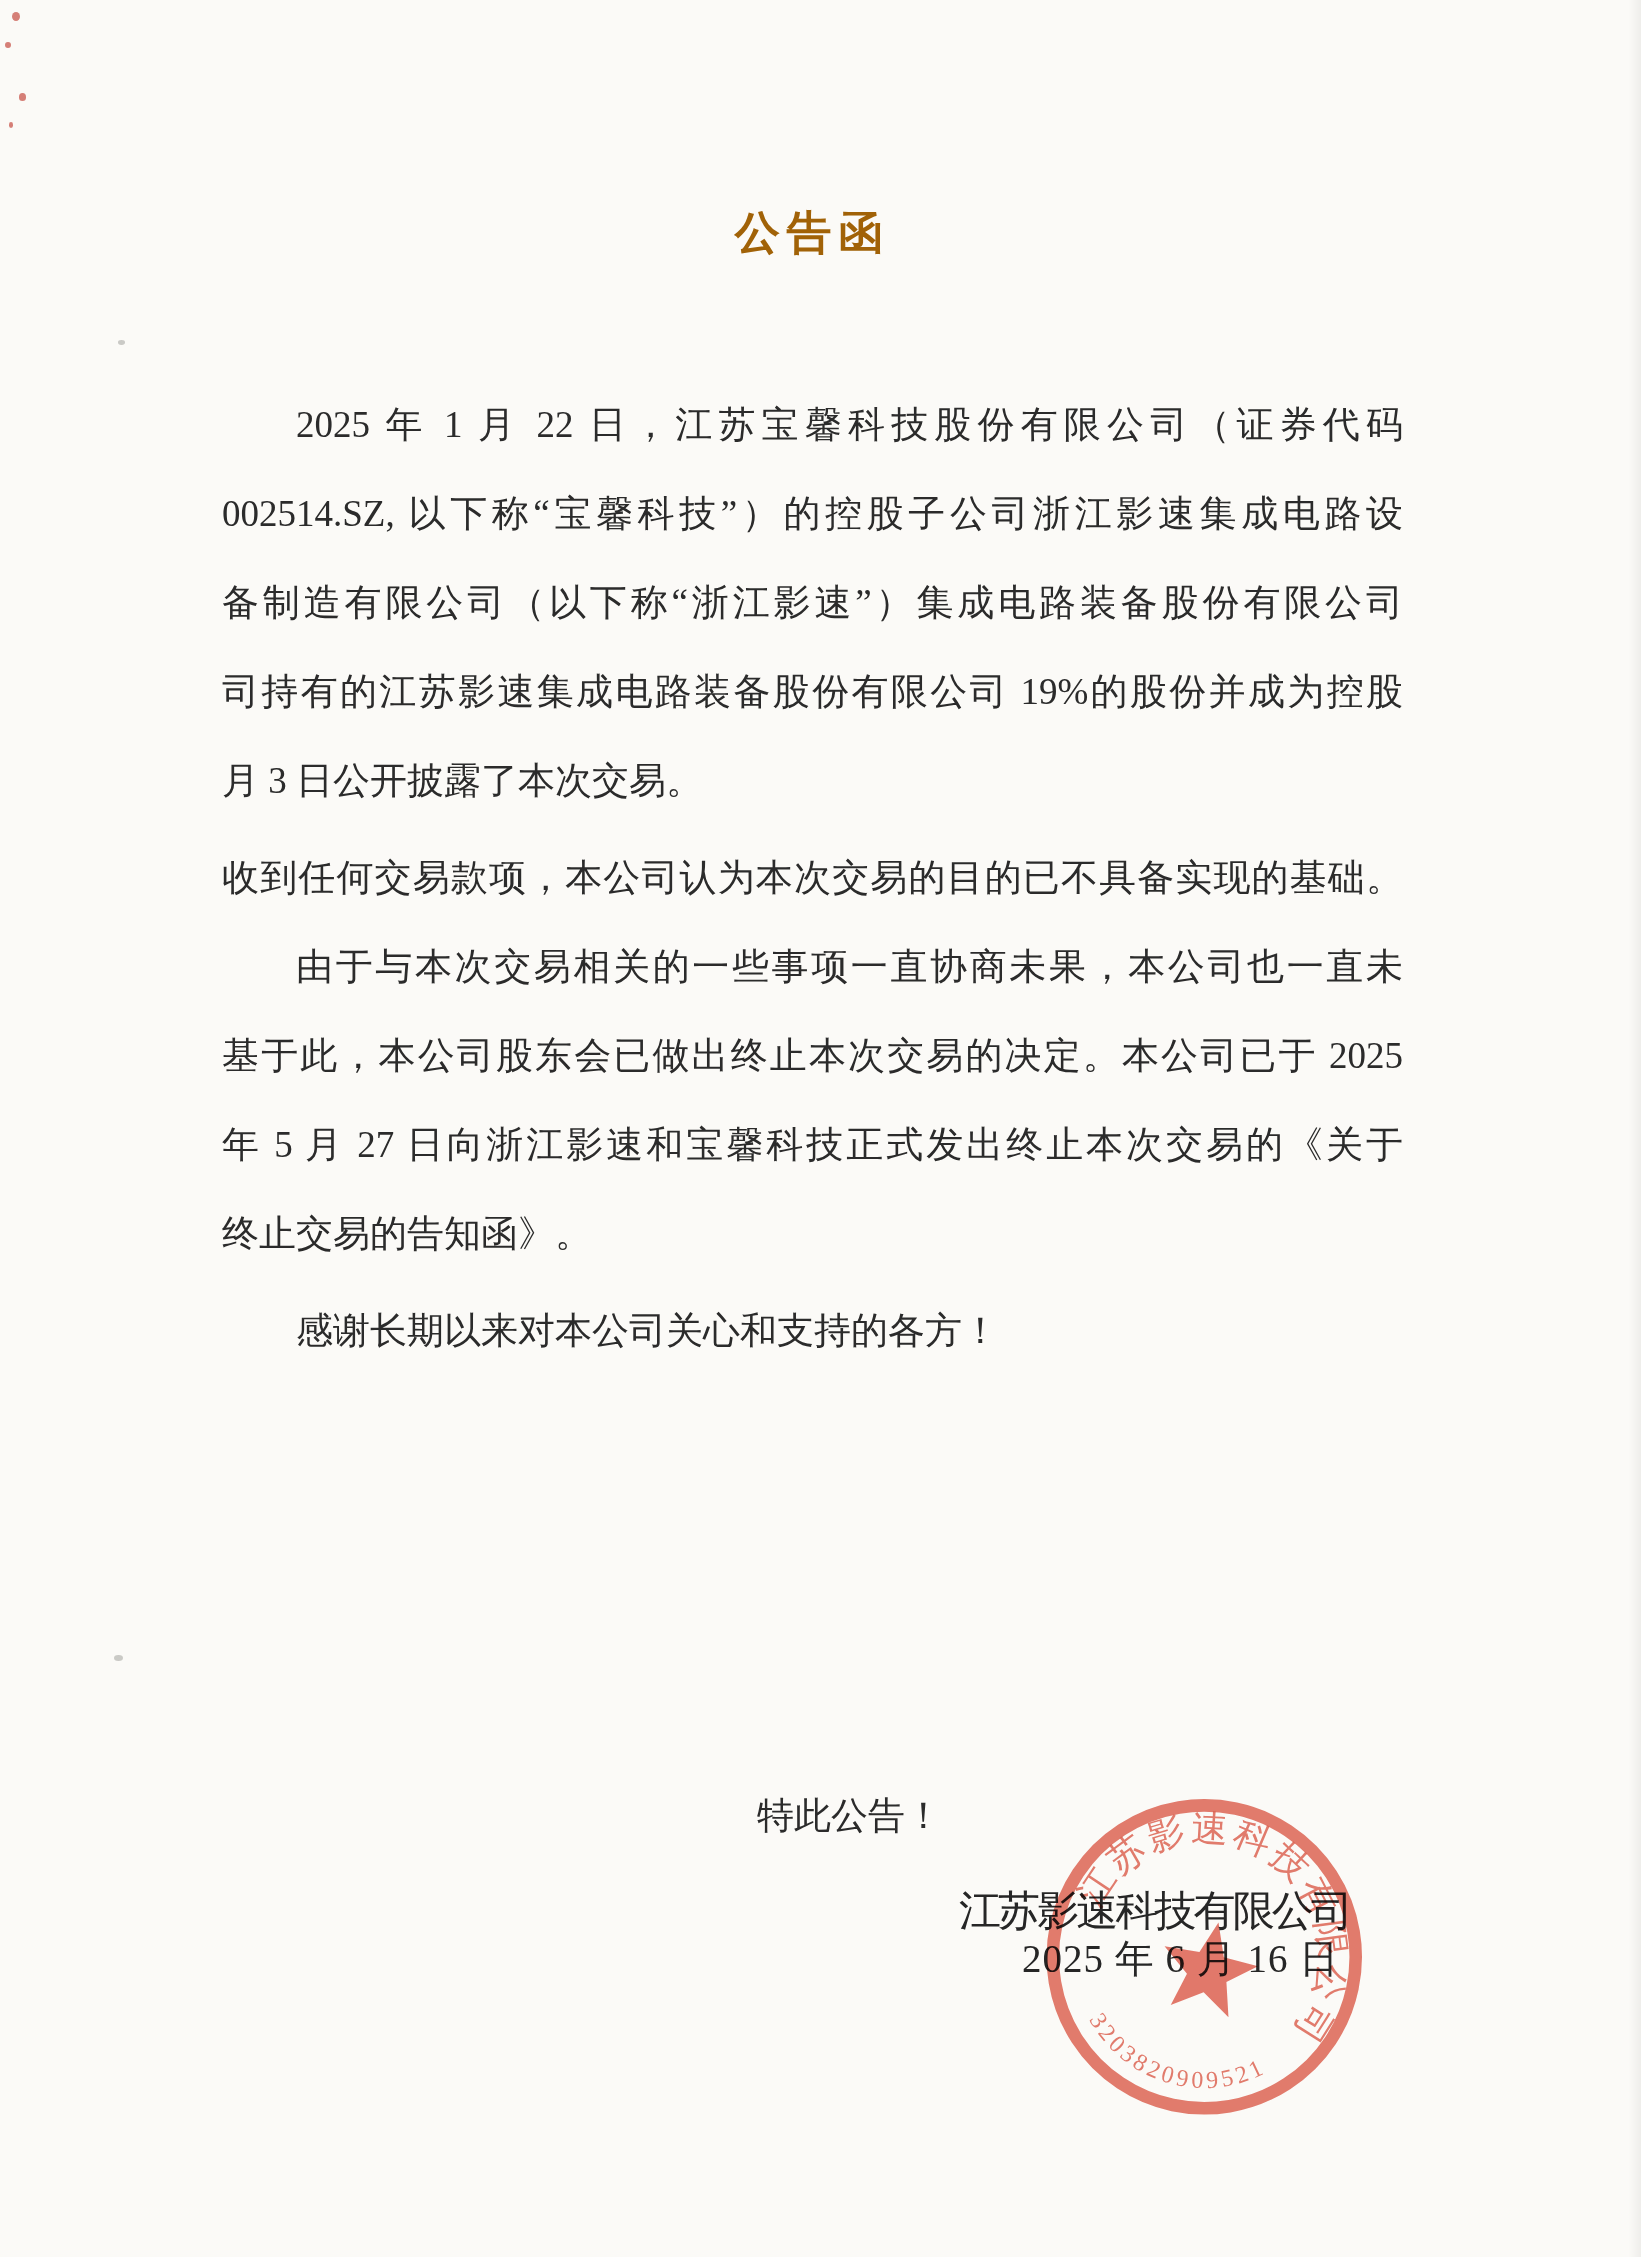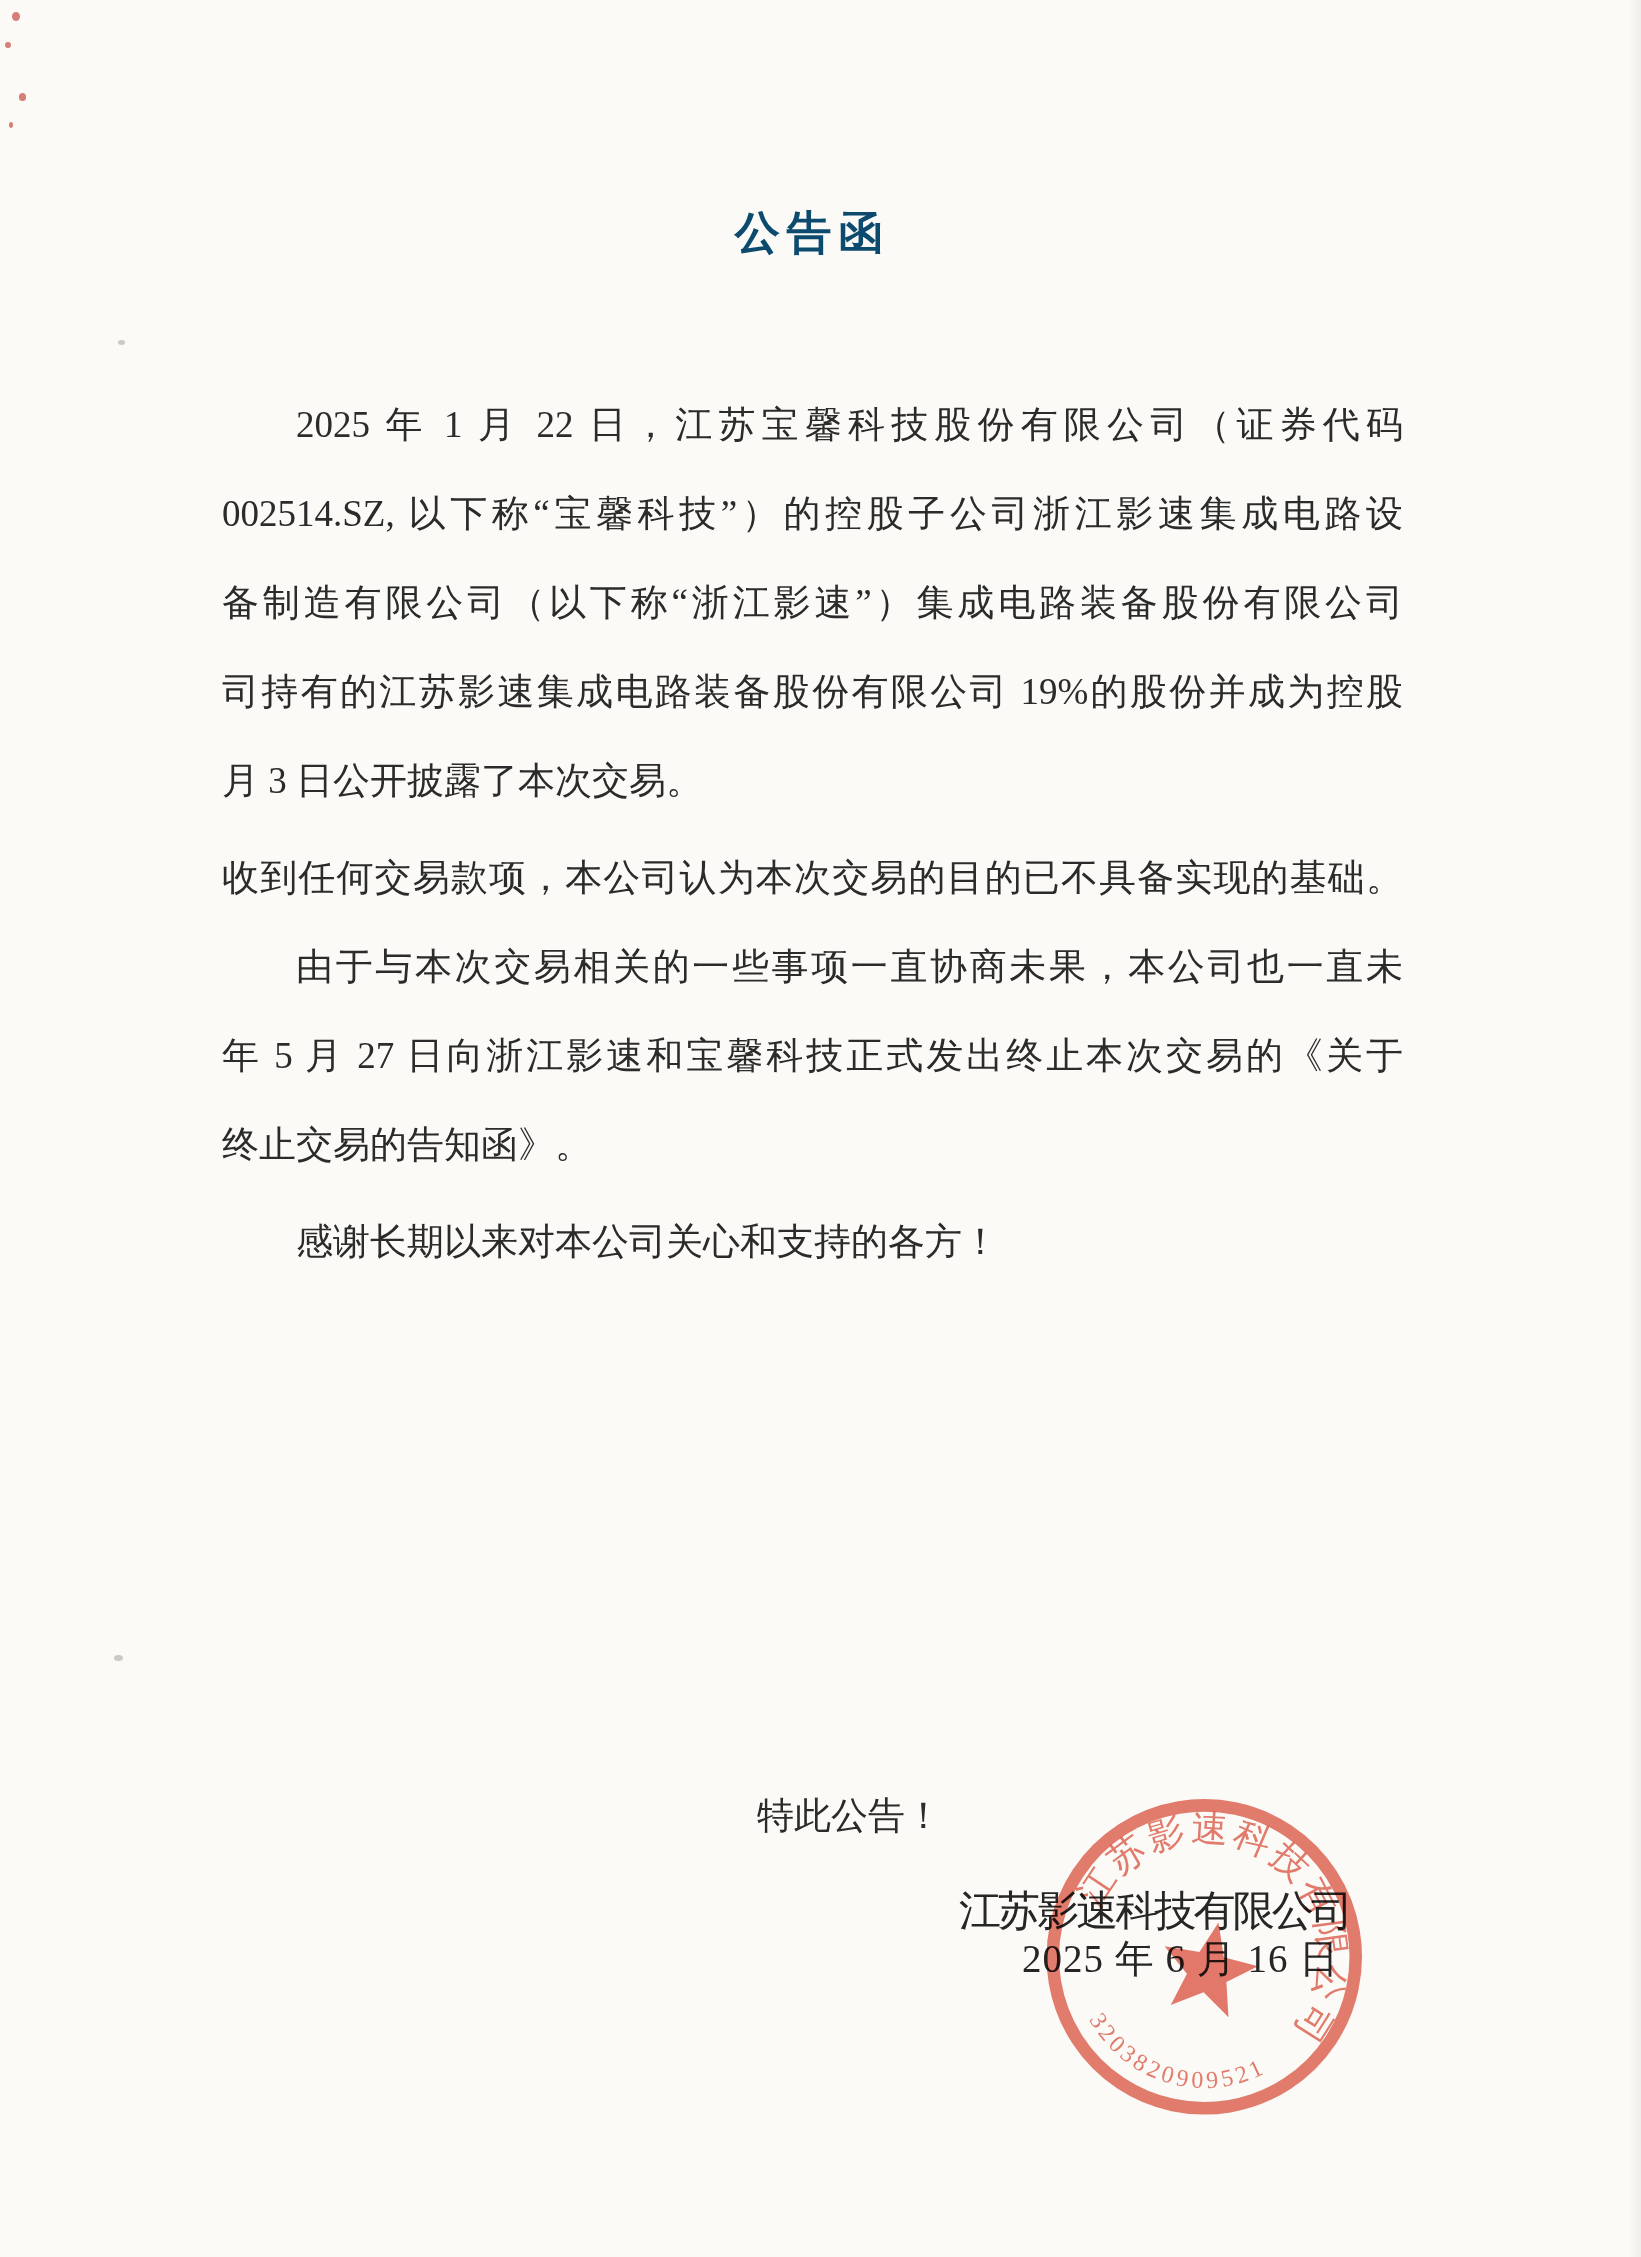--- a/index.html
+++ b/index.html
@@ -14,21 +14,21 @@
   }
   
   .page::after{
     content:""; position:absolute; top:0; right:0; width:13.5px; height:100%;
     background:linear-gradient(to right, rgba(0,0,0,0), rgba(0,0,0,0.05));
     pointer-events:none;
   }
   .doc-title{
     position:absolute; left:214px; top:203px; width:1197px;
     text-align:center; font-size:45px; font-weight:bold; letter-spacing:6.8px;
-    color:#0c4a6e;
+    color:#a16207;
   }
   .doc-body{
     position:absolute; left:214px; top:372px; width:1197px;
     font-size:37px; color:#2b2b2b;
   }
   .para{ margin:8px; padding:0; }
   .line{
     height:89px; line-height:89px;
     text-align:justify; text-align-last:justify;
     overflow:hidden;
@@ -76,20 +76,21 @@
   <div class="para">
         <div class="line indent">2025 年 1 月 22 日，江苏宝馨科技股份有限公司（证券代码</div>
         <div class="line">002514.SZ, 以下称“宝馨科技”）的控股子公司浙江影速集成电路设</div>
         <div class="line">备制造有限公司（以下称“浙江影速”）集成电路装备股份有限公司</div>
         <div class="line">司持有的江苏影速集成电路装备股份有限公司 19%的股份并成为控股</div>
         <div class="line last">月 3 日公开披露了本次交易。</div>
       </div>
       <div class="para">
         <div class="line">收到任何交易款项，本公司认为本次交易的目的已不具备实现的基础。</div>
         <div class="line indent">由于与本次交易相关的一些事项一直协商未果，本公司也一直未</div>
+        <div class="line">基于此，本公司股东会已做出终止本次交易的决定。本公司已于 2025</div>
         <div class="line">年 5 月 27 日向浙江影速和宝馨科技正式发出终止本次交易的《关于</div>
         <div class="line last">终止交易的告知函》。</div>
       </div>
       <div class="para">
         <div class="line indent last">感谢长期以来对本公司关心和支持的各方！</div>
       </div>
     </div>
 
   <div class="doc-body" style="top:1682px;text-align:center;">
     <div class="closing">特此公告！</div>

